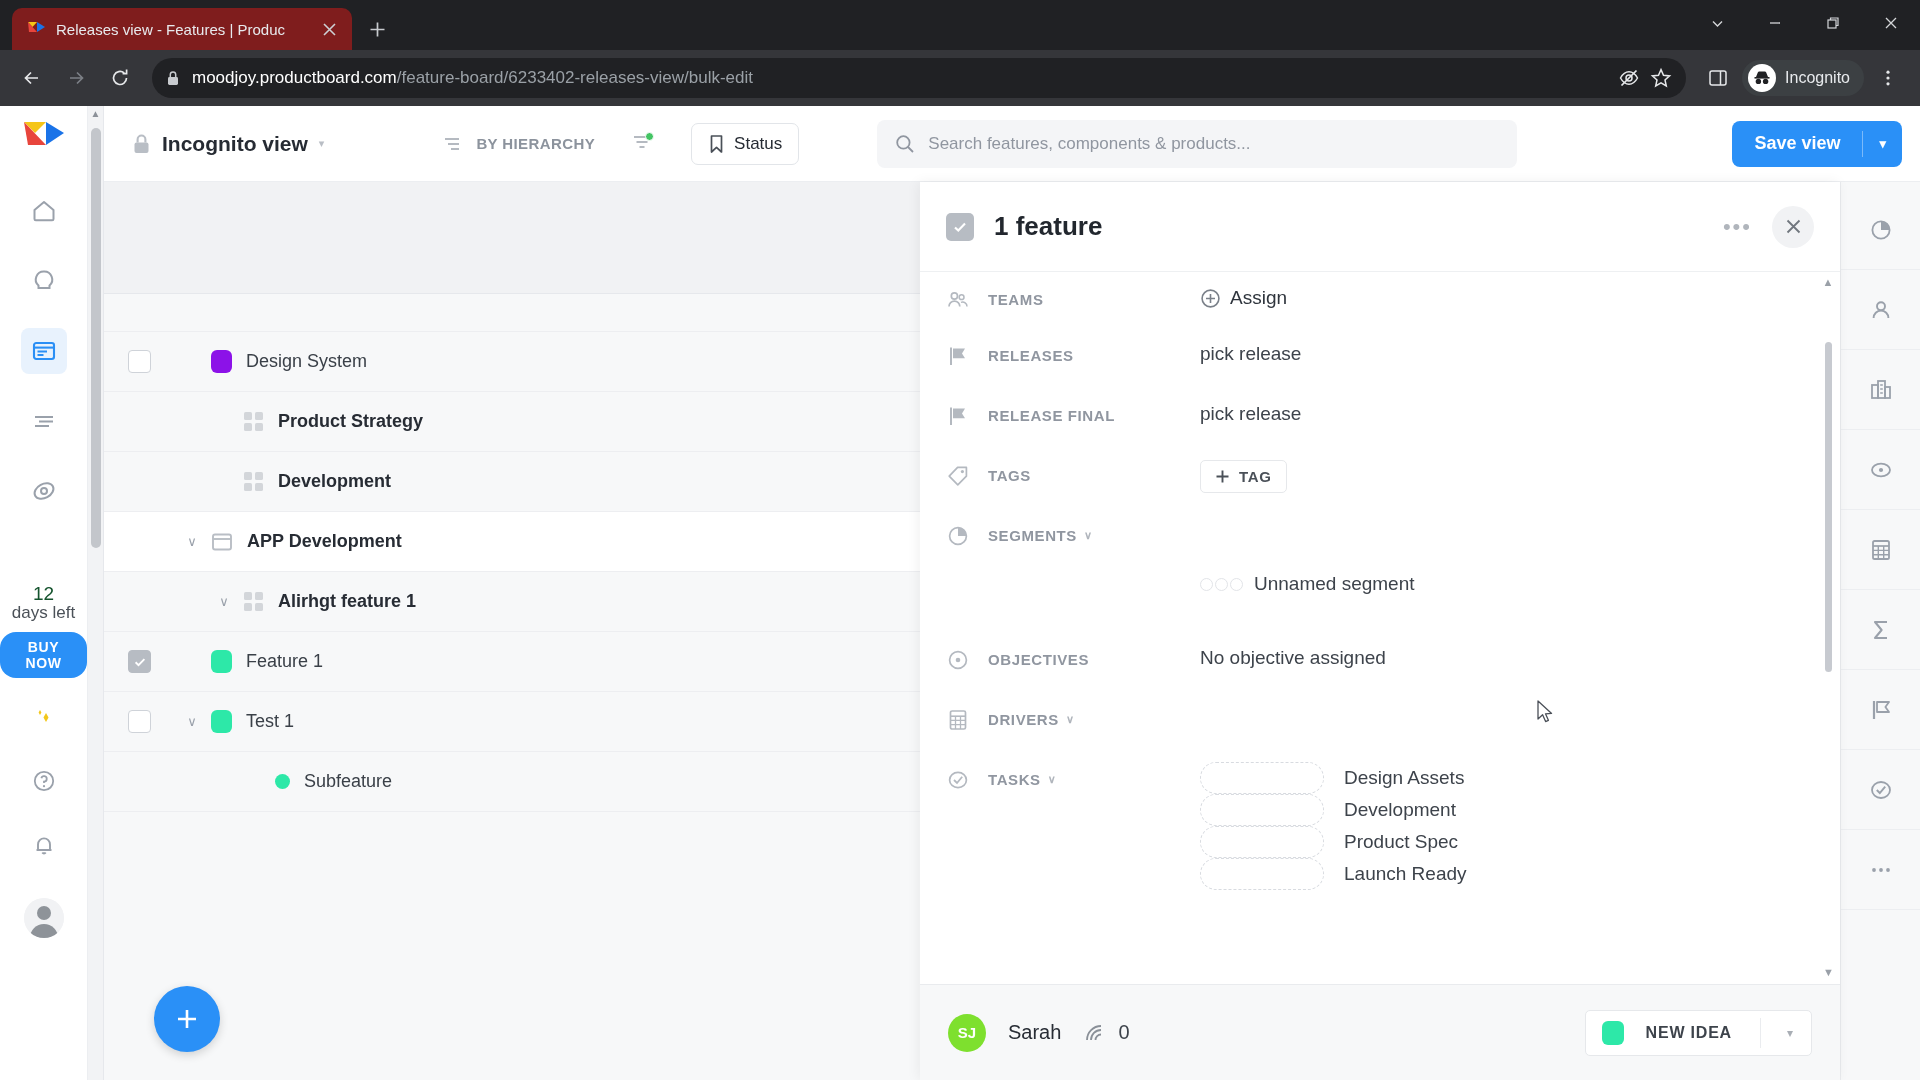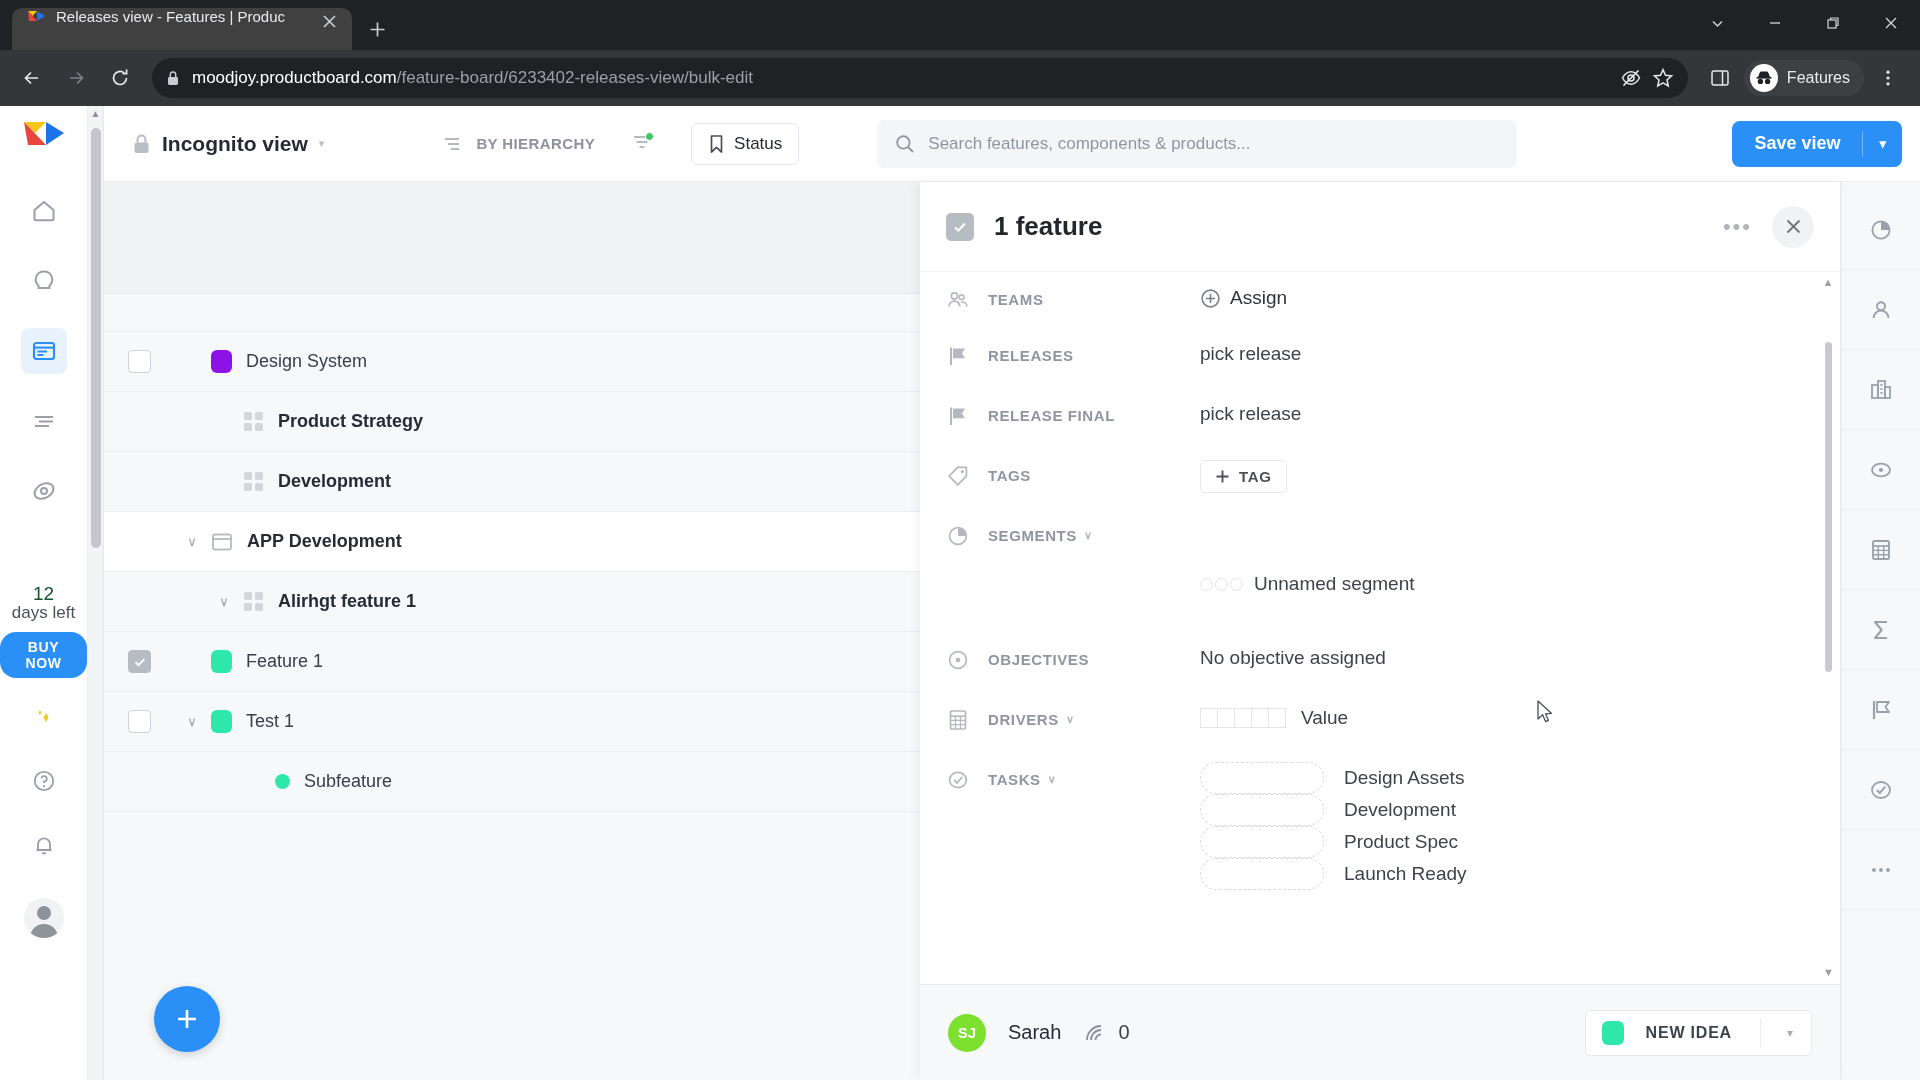--- a/index.html
+++ b/index.html
@@ -11,22 +11,22 @@
   }
 
   
   .browser { width: 1920px; height: 1080px; display: flex; flex-direction: column; }
 
   .titlebar {
     height: 50px; background: #202124; display: flex; align-items: flex-end;
     padding-left: 12px; position: relative; flex: 0 0 50px;
   }
   .tab {
-    height: 42px; width: 340px; background: #404040; border-radius: 10px 10px 0 0;
-    display: flex; align-items: flex-start; padding: 0 10px 0 14px; gap: 10px;
+    height: 42px; width: 340px; background: #7f1d1d; border-radius: 10px 10px 0 0;
+    display: flex; align-items: center; padding: 0 10px 0 14px; gap: 10px;
     position: relative;
   }
   .tab-favicon { width: 20px; height: 20px; flex: 0 0 20px; position: relative; }
   .tab-title {
     color: #e8eaed; font-size: 15px; white-space: nowrap; overflow: hidden;
     flex: 1; text-overflow: clip;
   }
   .tab-close {
     width: 26px; height: 26px; flex: 0 0 26px; display: flex; align-items: center;
     justify-content: center; color: #cdd0d4; font-size: 17px; border-radius: 50%;
@@ -377,21 +377,21 @@
     </div>
     <div class="incognito-pill">
       <span class="incog-av">
         <svg width="20" height="20" viewBox="0 0 20 20">
             <path d="M4 9 L5.8 4.4 A1.6 1.6 0 0 1 7.4 3.4 H12.6 A1.6 1.6 0 0 1 14.2 4.4 L16 9 Z" fill="#202124"></path>
             <rect x="2.5" y="9" width="15" height="1.6" fill="#202124"></rect>
             <circle cx="6.4" cy="13.4" r="2.7" fill="#202124"></circle>
             <circle cx="13.6" cy="13.4" r="2.7" fill="#202124"></circle>
           </svg>
       </span>
-      <span>Features</span>
+      <span>Incognito</span>
     </div>
     <div class="tb-icon">
       <svg width="18" height="18" viewBox="0 0 18 18">
           <circle cx="9" cy="3.2" r="1.6" fill="#e6e8ea"></circle>
           <circle cx="9" cy="9" r="1.6" fill="#e6e8ea"></circle>
           <circle cx="9" cy="14.8" r="1.6" fill="#e6e8ea"></circle>
         </svg>
     </div>
   </div>
 
@@ -778,32 +778,20 @@
                   <div class="prow-ico">
                     <svg width="24" height="24" viewBox="0 0 24 24">
                       <rect x="4.5" y="3" width="15" height="18" rx="1.6" stroke="#b4b9c0" stroke-width="1.7" fill="none"></rect>
                       <path d="M4.5 8.2 H19.5" stroke="#b4b9c0" stroke-width="1.6"></path>
                       <path d="M9.5 8.2 V21 M14.5 8.2 V21 M4.5 12.4 H19.5 M4.5 16.7 H19.5" stroke="#b4b9c0" stroke-width="1.3"></path>
                     </svg>
                   </div>
                   <div class="prow-lbl">
                     <span>DRIVERS</span>
                     <span style="font-size: 11px; color: rgb(176, 181, 188);">∨</span>
-                  </div>
-                  <div class="prow-val">
-                    <span class="drivers">
-                      <span class="driver-boxes">
-                        <i></i>
-                        <i></i>
-                        <i></i>
-                        <i></i>
-                        <i></i>
-                      </span>
-                      <span>Value</span>
-                    </span>
                   </div>
                 </div>
                 <div class="prow" style="min-height: 150px;">
                   <div class="prow-ico">
                     <svg width="24" height="24" viewBox="0 0 24 24">
                       <ellipse cx="12" cy="12" rx="8.4" ry="7.6" stroke="#b4b9c0" stroke-width="1.7" fill="none"></ellipse>
                       <path d="M8 12 L11 15 L16.2 8.7" stroke="#b4b9c0" stroke-width="1.8" fill="none"></path>
                     </svg>
                   </div>
                   <div class="prow-lbl">

